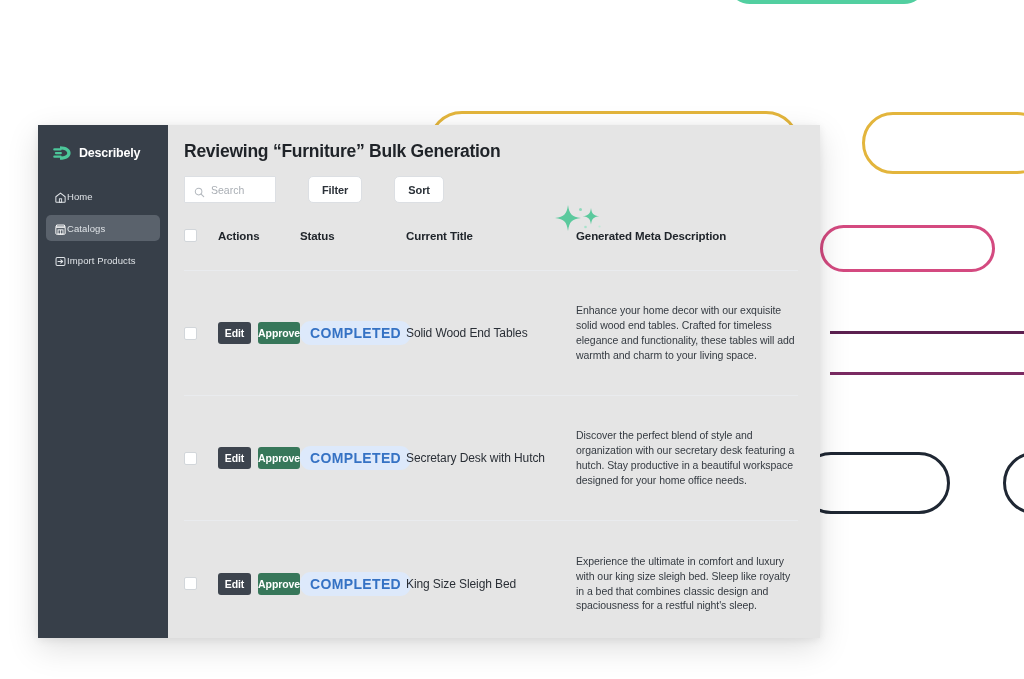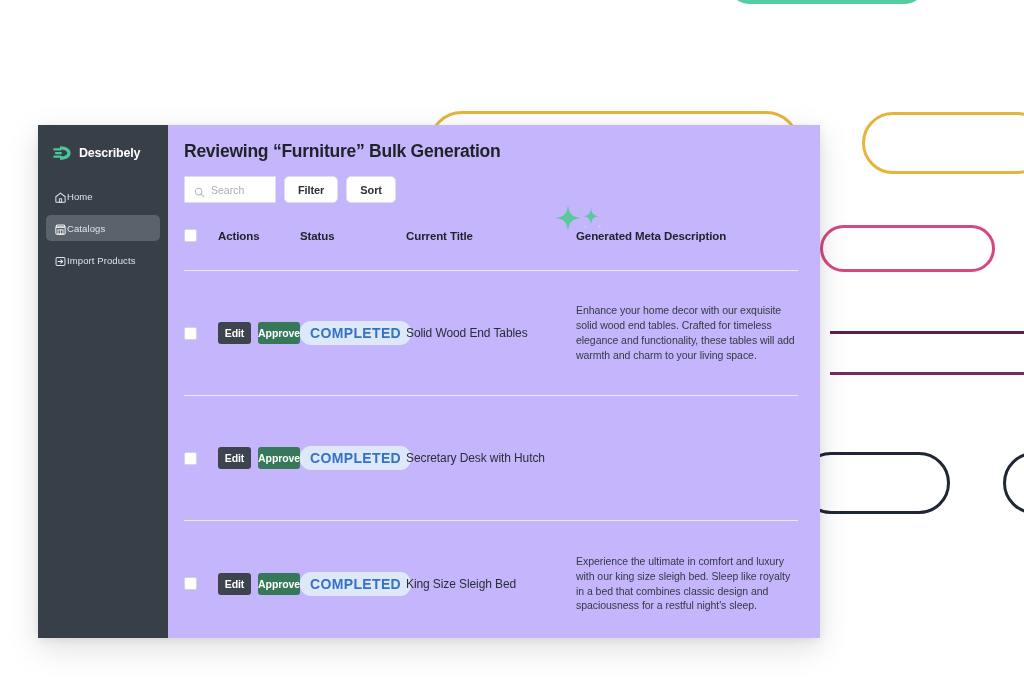--- a/index.html
+++ b/index.html
@@ -129,21 +129,21 @@
   .nav-label {
     color: #dfe3e7;
     font-size: 9.5px;
     white-space: nowrap;
     letter-spacing: 0.1px;
   }
 
   
   #main {
     flex: 1;
-    background: #c4b5fd;
+    background: #e5e5e5;
     padding: 16px 20px 0 16px;
     position: relative;
     overflow: hidden;
   }
 
   #page-title {
     font-size: 17.5px;
     font-weight: bold;
     color: #1f2328;
     letter-spacing: -0.25px;
@@ -180,20 +180,21 @@
     padding: 0 13px;
     border: 1px solid #dcdfe3;
     border-radius: 5px;
     background: #fff;
     font-family: "Liberation Sans", sans-serif;
     font-size: 11px;
     font-weight: bold;
     color: #2b3138;
     cursor: pointer;
     letter-spacing: -0.1px;
+    margin-left: 24px;
   }
 
   
   #sparkle {
     position: absolute;
     left: 382px;
     top: 78px;
     width: 62px;
     height: 38px;
     pointer-events: none;
@@ -413,20 +414,21 @@
             <span class="checkbox"></span>
           </div>
           <div class="col-actions actions-cell">
             <button class="btn-edit">Edit</button>
             <button class="btn-approve">Approve</button>
           </div>
           <div class="col-status">
             <span class="badge">COMPLETED</span>
           </div>
           <div class="col-title cell-title">Secretary Desk with Hutch</div>
+          <div class="col-desc cell-desc">Discover the perfect blend of style and organization with our secretary desk featuring a hutch. Stay productive in a beautiful workspace designed for your home office needs.</div>
         </div>
 
         <div class="trow">
           <div class="col-check">
             <span class="checkbox"></span>
           </div>
           <div class="col-actions actions-cell">
             <button class="btn-edit">Edit</button>
             <button class="btn-approve">Approve</button>
           </div>

